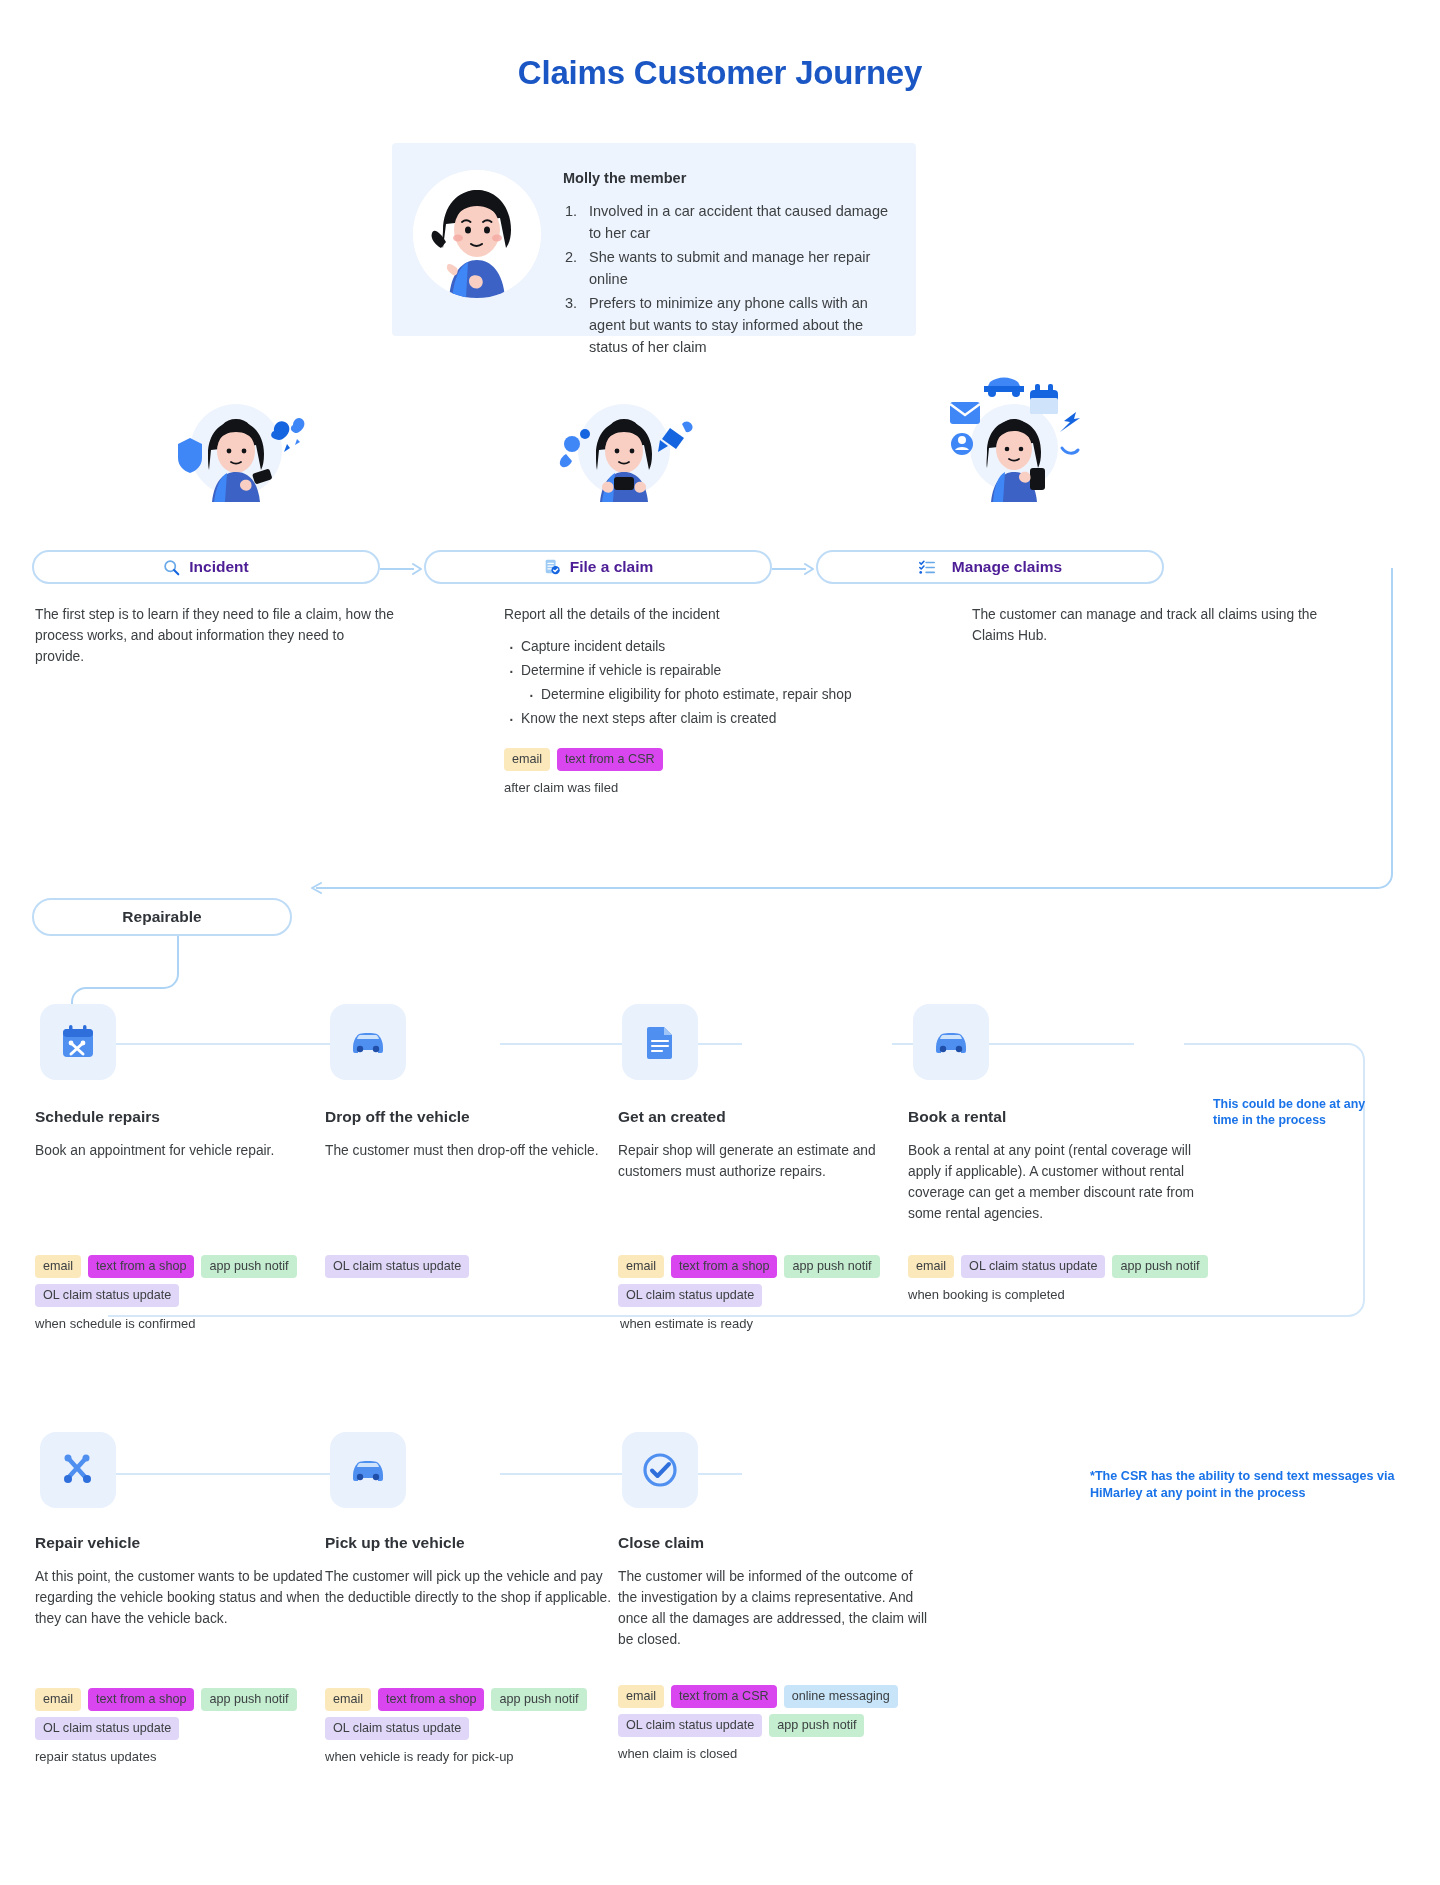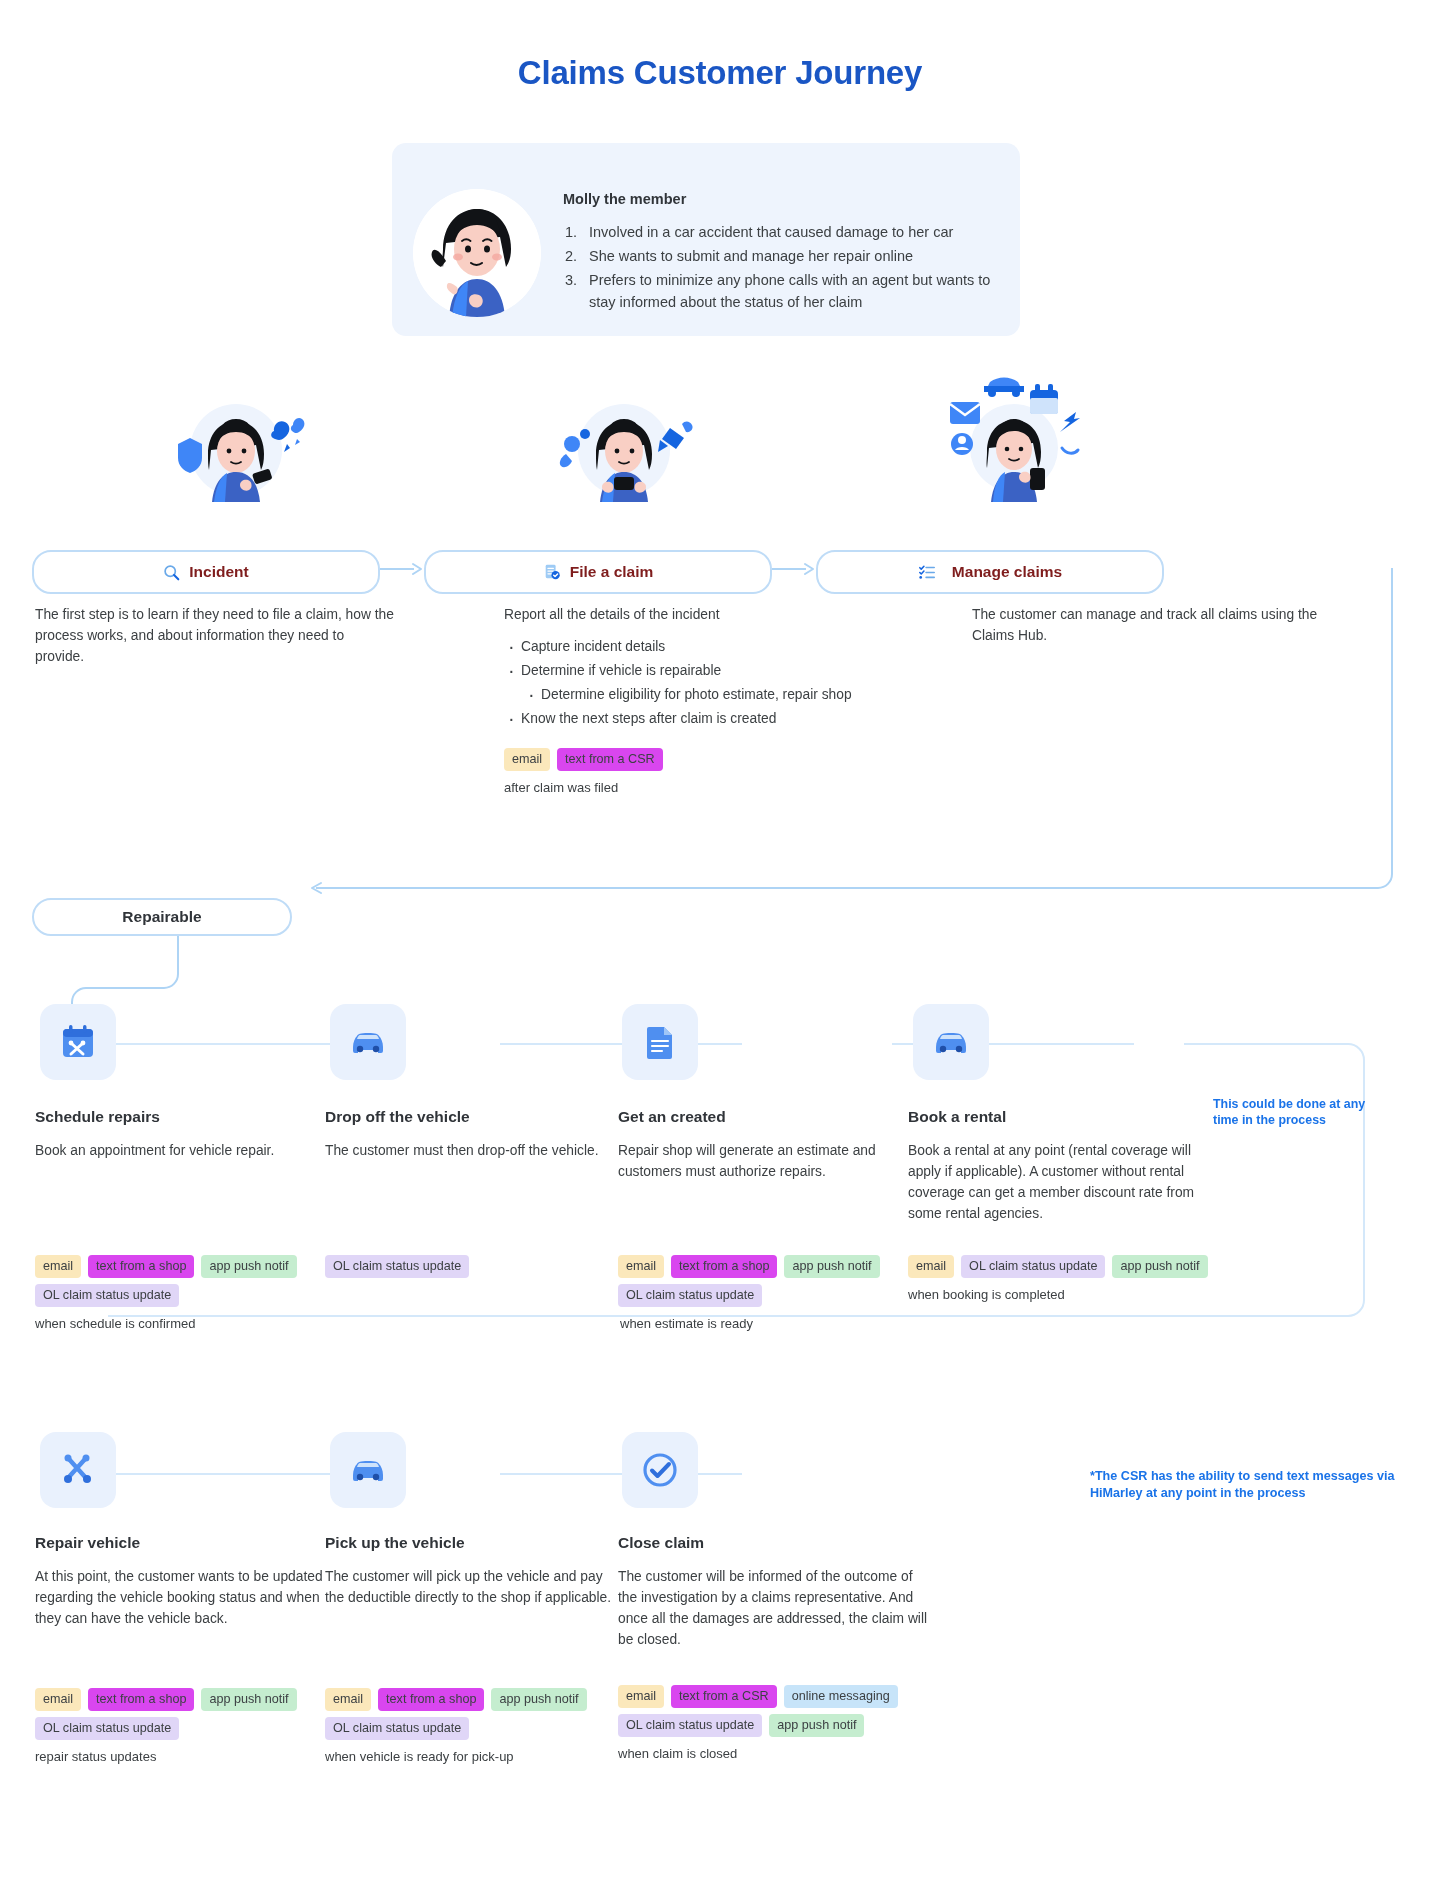--- a/index.html
+++ b/index.html
@@ -17,23 +17,23 @@
   .title {
     position: absolute; top: 54px; left: 0; width: 1440px;
     text-align: center;
     font-size: 33px; font-weight: bold; color: #1a56c4;
     letter-spacing: -0.2px;
   }
 
   
   .persona-card {
     position: absolute; left: 392px; top: 143px;
-    width: 628px; height: 193px;
-    background: #eef4fd; border-radius: 14px;
-    display: flex; align-items: center;
+    width: 524px; height: 193px;
+    background: #eef4fd; border-radius: 4px;
+    display: flex; align-items: flex-start;
   }
   .persona-avatar {
     width: 128px; height: 128px; margin: 27px 0 0 21px;
     border-radius: 50%; background: #ffffff;
     position: relative; overflow: hidden; flex: none;
   }
   .persona-text { margin: 27px 20px 0 22px; }
   .persona-name { font-size: 14.5px; font-weight: bold; color: #303439; margin-bottom: 14px; }
   .persona-list { list-style: none; counter-reset: pl; }
   .persona-list li {
@@ -43,24 +43,24 @@
   }
   .persona-list li::before {
     content: counter(pl) "."; position: absolute; left: 2px; color: #3c4043;
   }
 
   
   .illus { position: absolute; width: 150px; height: 120px; }
 
   
   .stage-pill {
-    position: absolute; height: 44px;
+    position: absolute; height: 34px;
     border: 2px solid #bfdcf7; border-radius: 19px; background: #ffffff;
     display: flex; align-items: center; justify-content: center; gap: 9px;
-    font-size: 15.5px; font-weight: bold; color: #7f1d1d;
+    font-size: 15.5px; font-weight: bold; color: #4c1d95;
   }
   .stage-pill .lbl { font-weight: bold; }
 
   
   .conn { position: absolute; pointer-events: none; }
 
   
   .stage-body { position: absolute; font-size: 13.8px; line-height: 21px; color: #3c4043; }
   .stage-body .lead { margin-bottom: 10px; }
   .bullets { list-style: none; }

